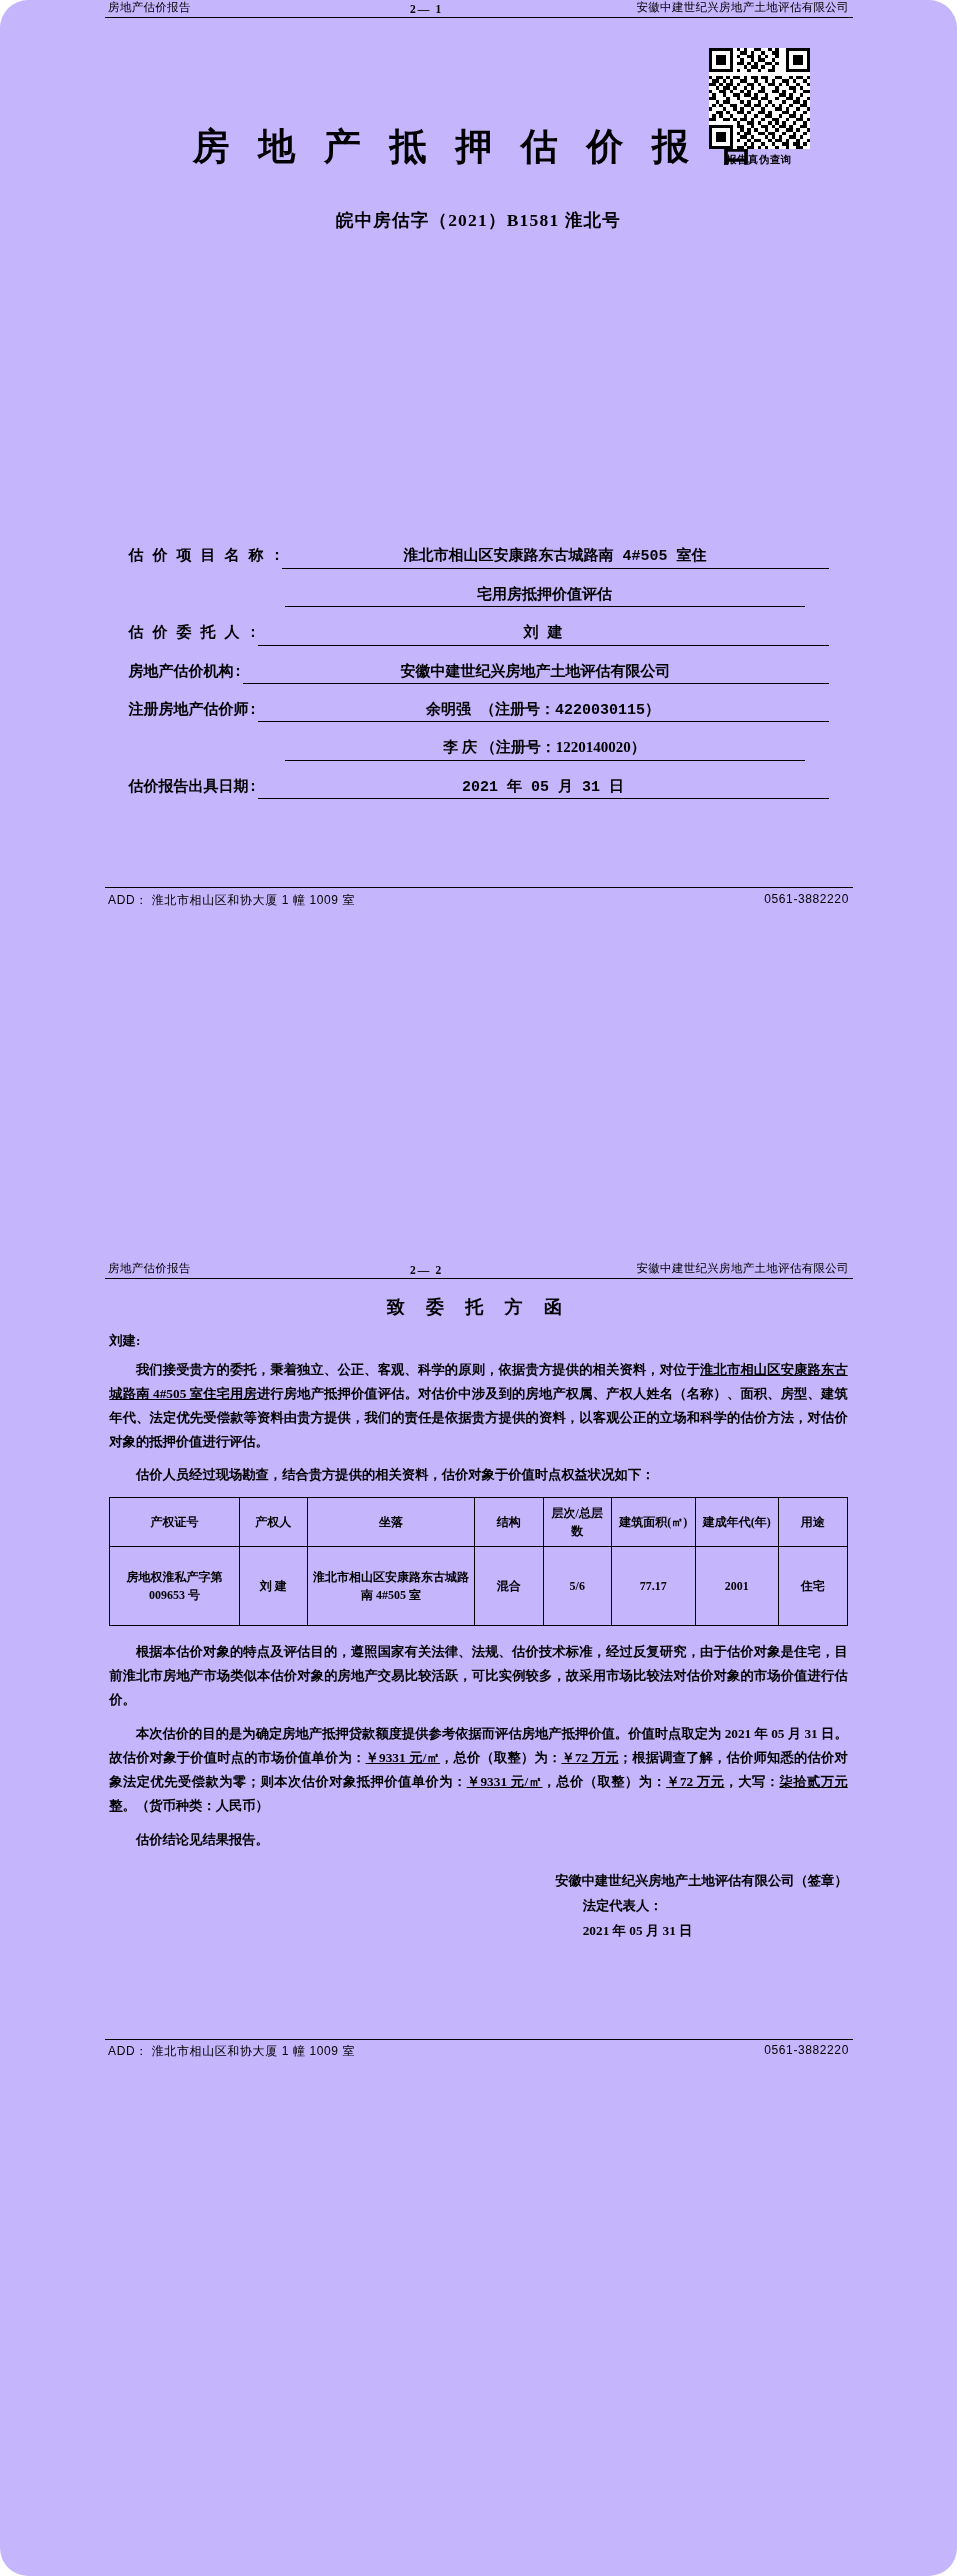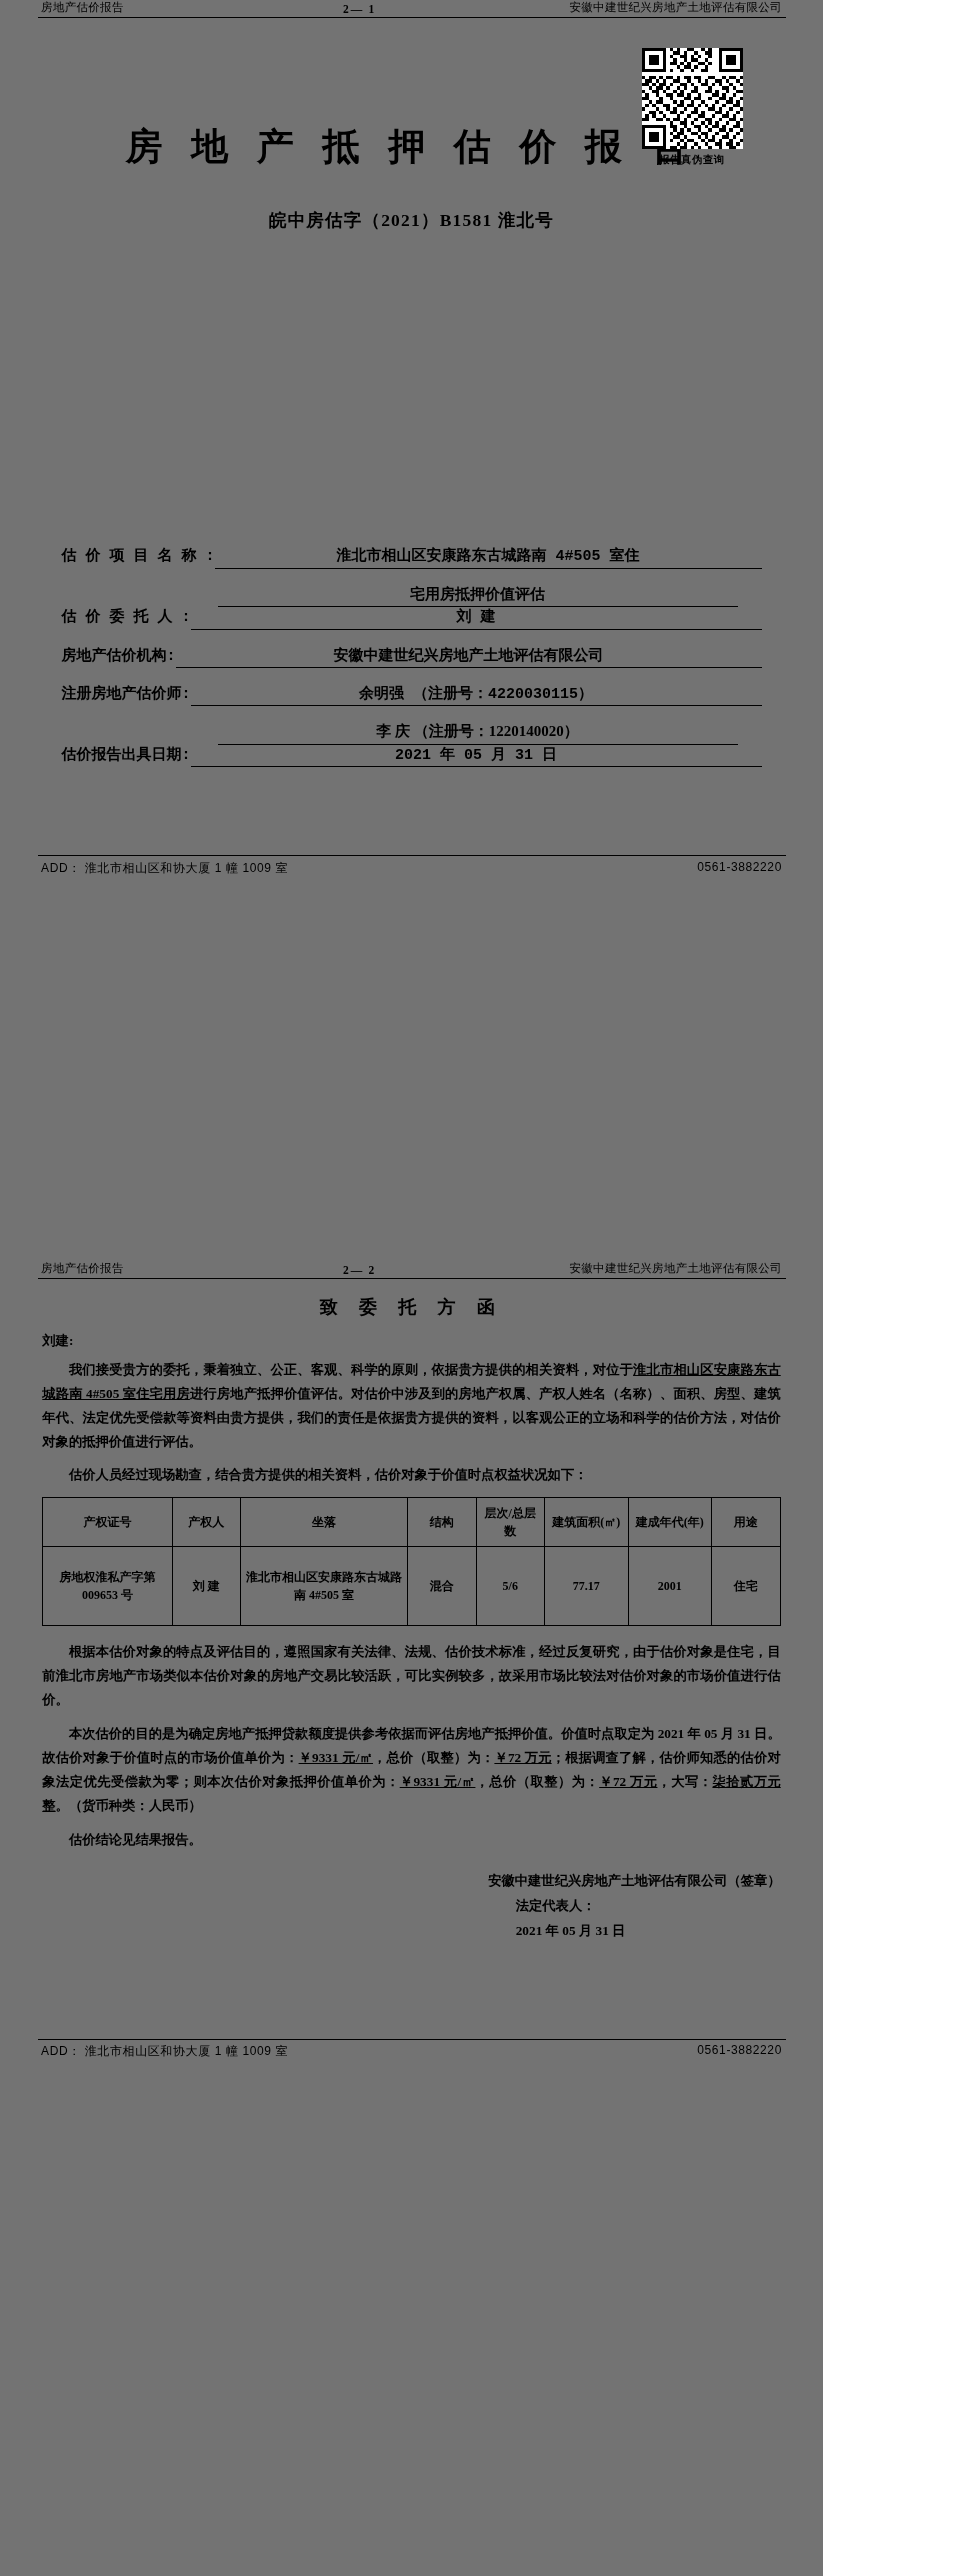--- a/index.html
+++ b/index.html
@@ -7,24 +7,25 @@
     padding: 0;
     background: #ffffff;
   }
   body {
     width: 957px;
     font-family: "Liberation Serif", "DejaVu Serif", serif;
     color: #000000;
   }
   .page {
     position: relative;
-    width: 823px;
+    width: 957px;
     min-height: 2576px;
-    background: #737373;
+    background: #c4b5fd;
     box-sizing: border-box;
+    border-radius: 28px;
   }
   .sheet {
     position: relative;
     margin: 0 auto;
     width: 748px;
     box-sizing: border-box;
   }
 
   
   .runhead {
@@ -111,21 +112,21 @@
     border-bottom: 1.1px solid #000;
     padding: 0 2.4px 2.4px 2.4px;
     text-align: center;
     font-weight: bold;
   }
   .field-cont {
     border-bottom: 1.1px solid #000;
     text-align: center;
     font-weight: bold;
     padding-bottom: 2.4px;
-    margin: 0 24px 0 156px;
+    margin: 0 24px 16px 156px;
     font-size: 15px;
   }
 
   
   .letter-title {
     text-align: center;
     font-size: 18px;
     font-weight: bold;
     letter-spacing: 8.4px;
     margin: 15.7px 0 13.3px 0;

